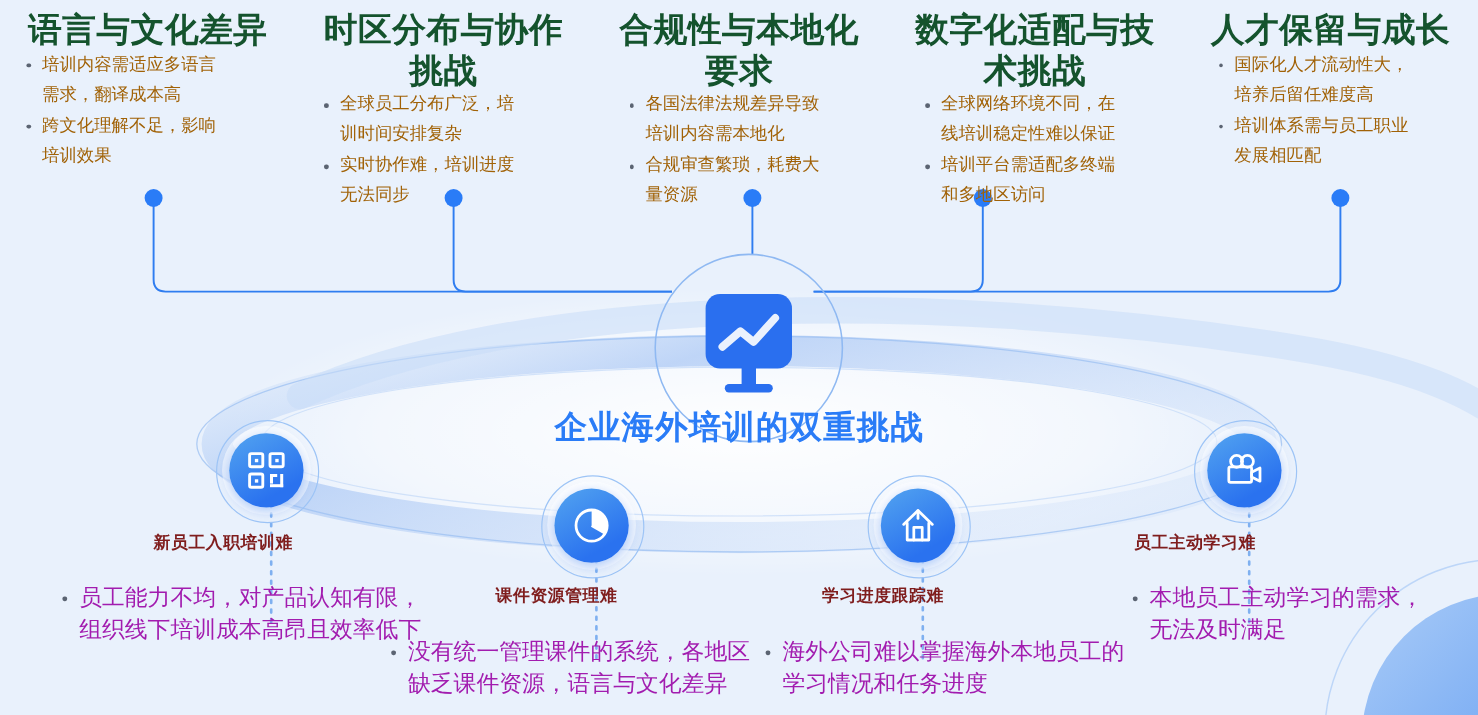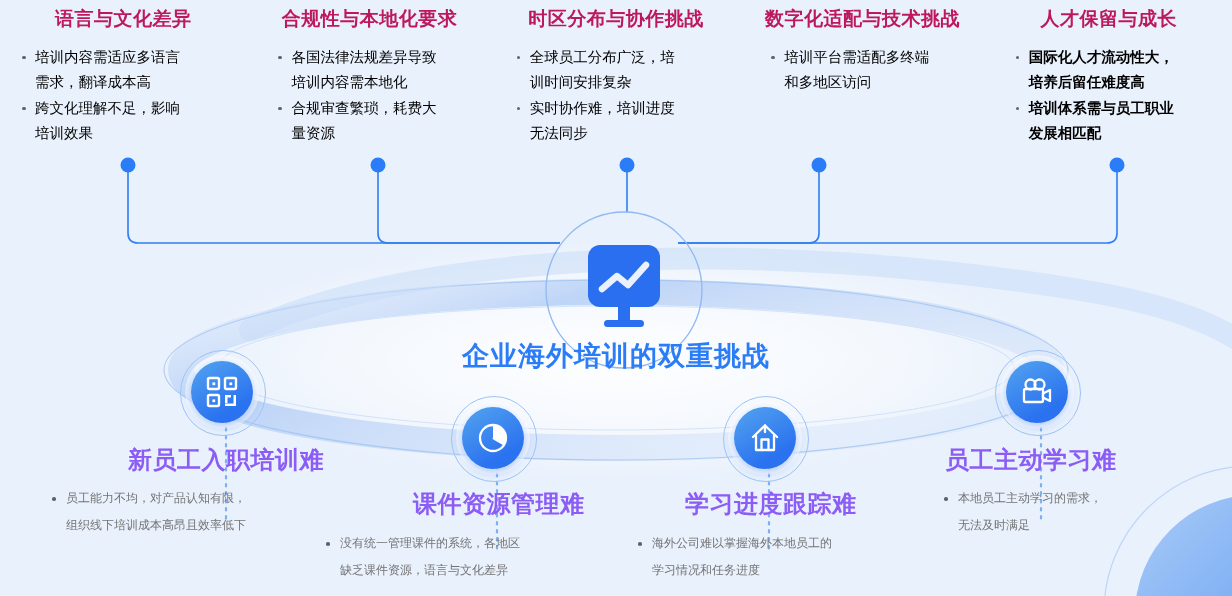--- a/index.html
+++ b/index.html
@@ -11,40 +11,40 @@
     position:relative;
   }
   #stage{position:absolute;left:0;top:0;width:1232px;height:596px;overflow:hidden;}
   .layer{position:absolute;left:0;top:0;width:1232px;height:596px;}
   svg.layer{pointer-events:none;}
 
   
   .top-row{position:absolute;left:0;top:8px;width:1232px;height:150px;display:flex;}
   .top-col{flex:1 1 0;padding:0 10px;box-sizing:border-box;}
   .top-col h3{
-    margin:0 0 14px 0;
-    font-size:19px;font-weight:bold;color:#be185d;
+    margin:0 0 0 0;
+    font-size:28px;font-weight:bold;color:#14532d;
     text-align:center;letter-spacing:.5px;line-height:1.2;
   }
   .blist{margin:0;padding:0;list-style:none;}
   .blist li{
     position:relative;
     padding-left:19px;
-    font-size:14.5px;color:#000000;line-height:25px;
+    font-size:14.5px;color:#a16207;line-height:25px;
     margin-bottom:1px;
   }
   .blist li::before{
     content:"";position:absolute;left:6px;top:11px;
     width:3.5px;height:3.5px;border-radius:50%;background:#5b6472;
   }
   .c0 .blist{margin-left:6px;}
   .c1 .blist{margin-left:8px;}
   .c2 .blist{margin-left:16px;}
   .c3 .blist{margin-left:16px;}
-  .c4 .blist{margin-left:14px;font-weight:bold;}
+  .c4 .blist{margin-left:14px;}
 
   
   .center-title{
     position:absolute;left:0;top:338px;width:1232px;
     text-align:center;font-size:27px;font-weight:bold;
     color:#2a7cf7;letter-spacing:1px;
   }
   .monitor{
     position:absolute;left:576px;top:245px;width:96px;height:86px;
   }
@@ -55,24 +55,24 @@
         background:linear-gradient(150deg,#53a4f0 0%,#2a72ef 75%);
         box-shadow:0 3px 10px rgba(42,114,239,.35);}
   .node svg{display:block;}
   .ring{position:absolute;width:84px;height:84px;border-radius:50%;
         border:1px solid #9dc4f6;}
   .ring2{position:absolute;width:74px;height:74px;border-radius:50%;
         background:rgba(255,255,255,.55);}
 
   
   .b-title{
-    position:absolute;font-size:24px;font-weight:bold;color:#8b5cf6;
+    position:absolute;font-size:14px;font-weight:bold;color:#7f1d1d;
     white-space:nowrap;letter-spacing:.5px;
   }
-  .b-body{position:absolute;font-size:12px;color:#737373;line-height:27px;}
+  .b-body{position:absolute;font-size:19px;color:#a21caf;line-height:27px;}
   .b-body .bl{position:relative;padding-left:20px;white-space:nowrap;}
   .b-body .bl::before{
     content:"";position:absolute;left:6px;top:12px;
     width:3.5px;height:3.5px;border-radius:50%;background:#5b6472;
   }
   .b-body .cont{padding-left:20px;white-space:nowrap;font-family:Liberation Serif, serif;}
 </style>
 </head>
 <body>
 
@@ -159,51 +159,55 @@
           <span>培训内容需适应多语言</span><br>
           <span>需求，翻译成本高</span>
         </li>
         <li>
           <span>跨文化理解不足，影响</span><br>
           <span>培训效果</span>
         </li>
       </ul>
     </div>
 
+    <div class="top-col c1">
+      <h3>时区分布与协作挑战</h3>
+      <ul class="blist">
+        <li>
+          <span>全球员工分布广泛，培</span><br>
+          <span>训时间安排复杂</span>
+        </li>
+        <li>
+          <span>实时协作难，培训进度</span><br>
+          <span>无法同步</span>
+        </li>
+      </ul>
+    </div>
+
     <div class="top-col c2">
       <h3>合规性与本地化要求</h3>
       <ul class="blist">
         <li>
           <span>各国法律法规差异导致</span><br>
           <span>培训内容需本地化</span>
         </li>
         <li>
           <span>合规审查繁琐，耗费大</span><br>
           <span>量资源</span>
         </li>
       </ul>
     </div>
 
-    <div class="top-col c1">
-      <h3>时区分布与协作挑战</h3>
-      <ul class="blist">
-        <li>
-          <span>全球员工分布广泛，培</span><br>
-          <span>训时间安排复杂</span>
-        </li>
-        <li>
-          <span>实时协作难，培训进度</span><br>
-          <span>无法同步</span>
-        </li>
-      </ul>
-    </div>
-
     <div class="top-col c3">
       <h3>数字化适配与技术挑战</h3>
       <ul class="blist">
+        <li>
+          <span>全球网络环境不同，在</span><br>
+          <span>线培训稳定性难以保证</span>
+        </li>
         <li>
           <span>培训平台需适配多终端</span><br>
           <span>和多地区访问</span>
         </li>
       </ul>
     </div>
 
     <div class="top-col c4">
       <h3>人才保留与成长</h3>
       <ul class="blist">

